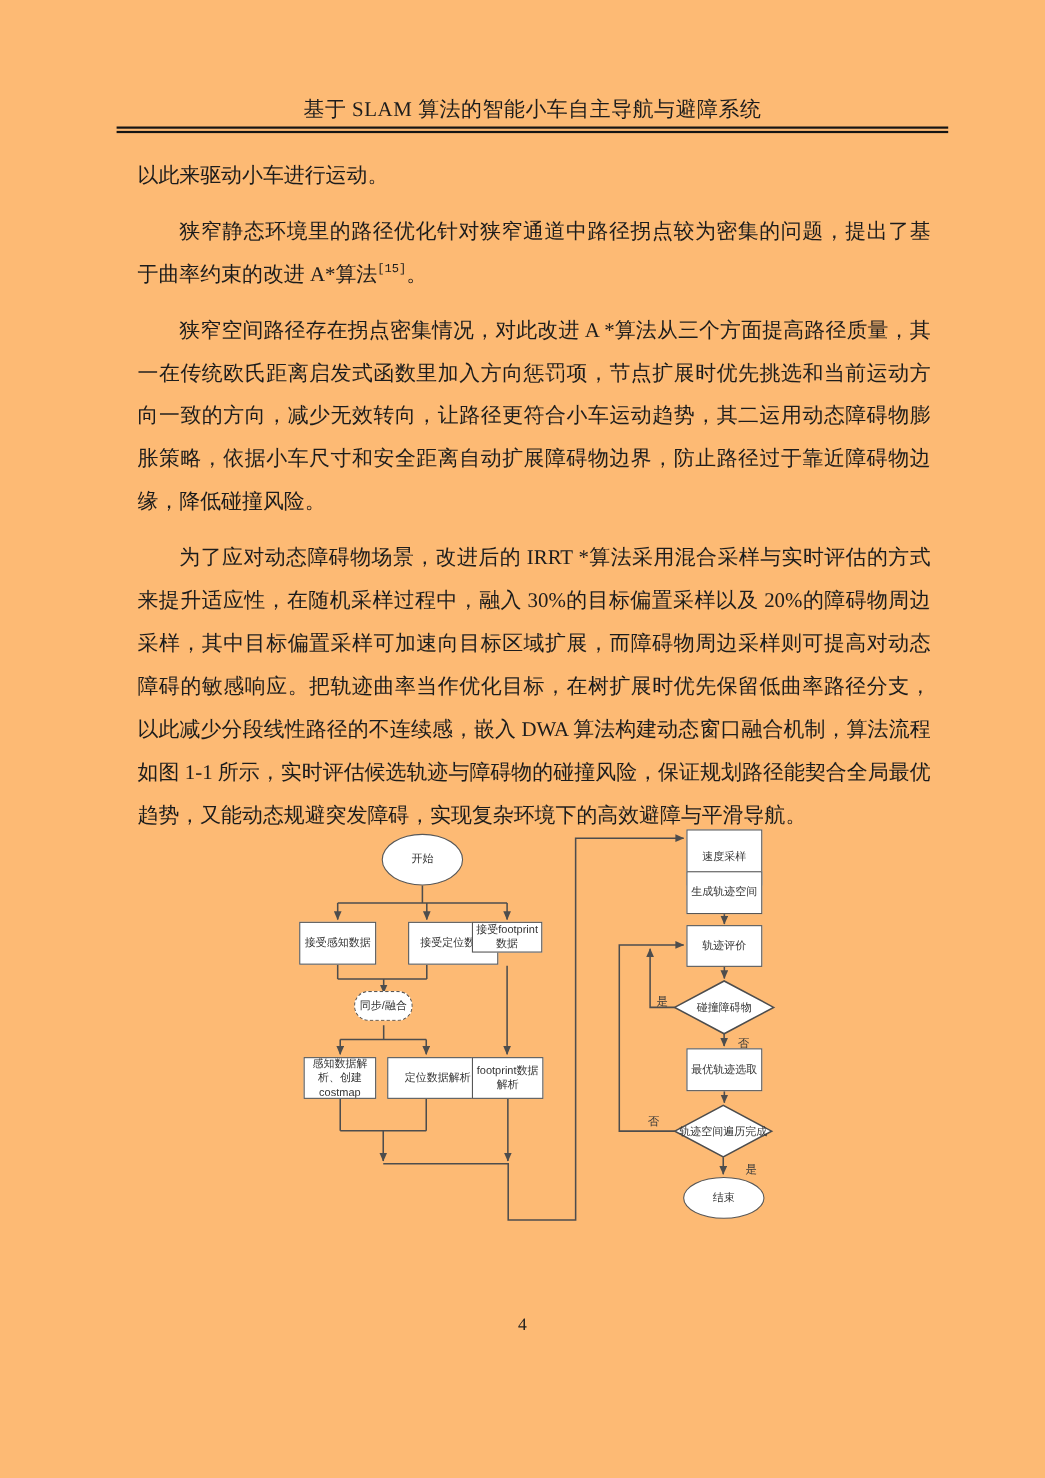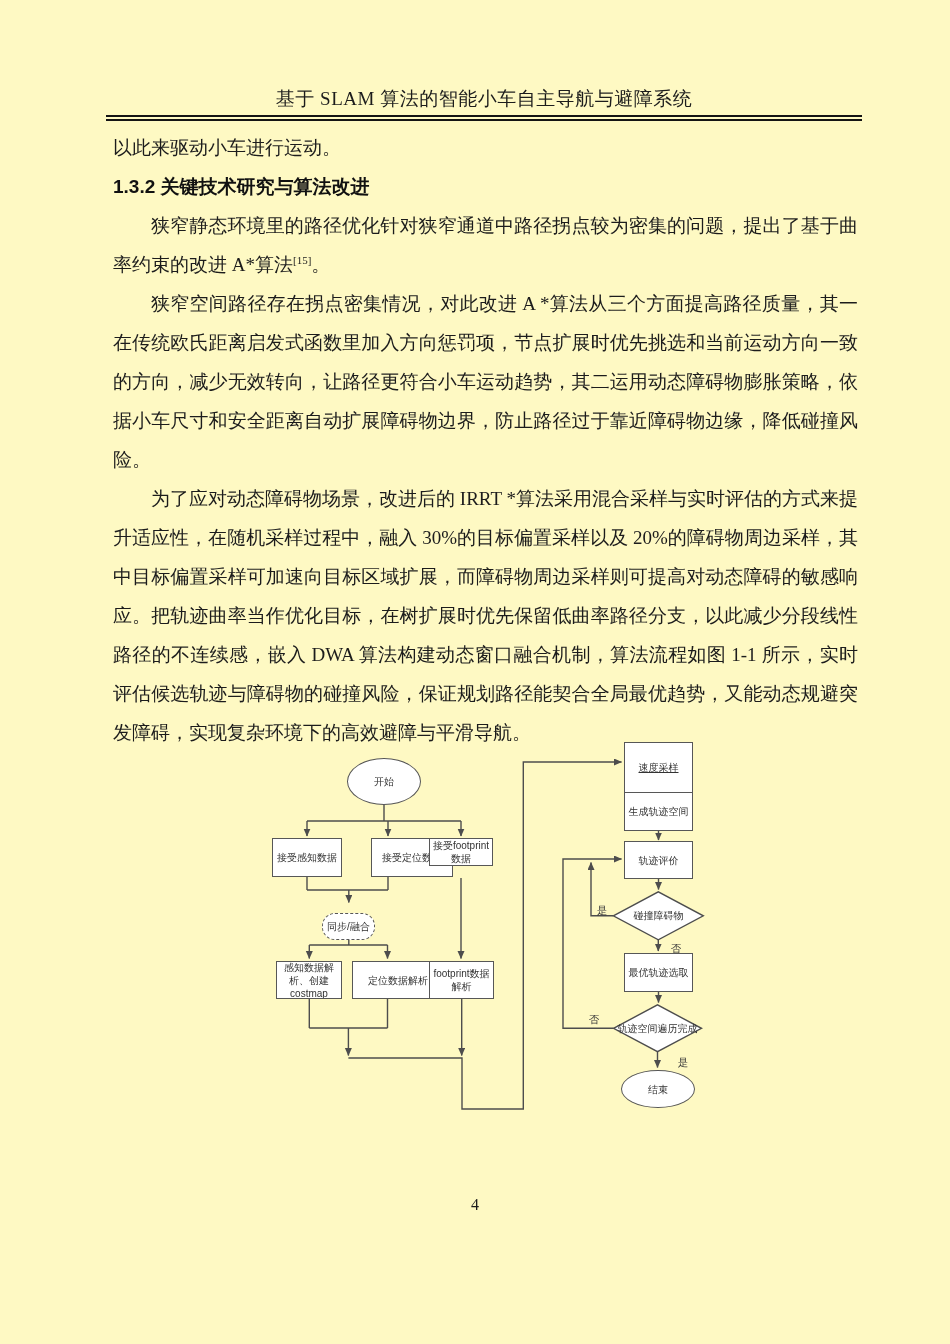--- a/index.html
+++ b/index.html
@@ -1,33 +1,33 @@
 <!DOCTYPE html>
 <html><head>
 <meta charset="utf-8">
 <style>
   html,body { margin:0; padding:0; background:#e8e8e8; }
   .page {
     position:relative; width:950px; height:1344px; margin:0 auto;
-    background:#fef9c3; overflow:hidden;
+    background:#fdba74; overflow:hidden;
     font-family:"Liberation Serif","DejaVu Serif",serif; color:#1c1c1c;
   }
   .header { position:absolute; left:106px; top:86px; width:756px; }
   .header-title { text-align:center; font-size:19px; letter-spacing:.5px; white-space:nowrap; }
   .header-rule { margin-top:3px; height:2px; border-top:2.2px solid #141414; border-bottom:2.2px solid #141414; }
 
   .body-text { position:absolute; left:113px; top:128px; width:745px; font-size:19px; line-height:39px; }
-  .body-text p, .body-text h3 { margin:0; }
+  .body-text p, .body-text h3 { margin:12px; }
   .intro { text-align:left; }
   .sec-heading {
     font-family:"Liberation Sans","DejaVu Sans",sans-serif;
     font-size:19px; font-weight:700; line-height:39px; color:#111;
   }
   .para { text-indent:2em; text-align:justify; text-align-last:left; }
-  sup.cite { font-size:11px; line-height:0; vertical-align:super; }
+  sup.cite { font-size:11px; line-height:0; vertical-align:super;font-family:Liberation Mono, monospace; }
 
   .flowchart { position:absolute; left:250px; top:737px; width:470px; height:395px;
     font-family:"Liberation Sans","DejaVu Sans",sans-serif; }
   .fc-svg { position:absolute; left:0; top:0; width:470px; height:395px; }
   .fc-node {
     position:absolute; box-sizing:border-box; border:1.5px solid #575757; background:#fff;
     display:flex; align-items:center; justify-content:center; text-align:center;
     font-size:10px; line-height:1.3; color:#333; padding:1px 2px; overflow:hidden;
   }
   .fc-ellipse { border-radius:50%; }
@@ -48,21 +48,20 @@
 
 <div class="page">
 
   <div class="header">
     <div class="header-title">基于 SLAM 算法的智能小车自主导航与避障系统</div>
     <div class="header-rule"></div>
   </div>
 
   <div class="body-text">
     <p class="intro">以此来驱动小车进行运动。</p>
-    <h3 class="sec-heading">1.3.2 关键技术研究与算法改进</h3>
     <p class="para"><span>狭窄静态环境里的路径优化针对狭窄通道中路径拐点较为密集的问题，提出了基于曲率约束的改进 A*算法</span><sup class="cite">[15]</sup><span>。</span></p>
     <p class="para">狭窄空间路径存在拐点密集情况，对此改进 A *算法从三个方面提高路径质量，其一在传统欧氏距离启发式函数里加入方向惩罚项，节点扩展时优先挑选和当前运动方向一致的方向，减少无效转向，让路径更符合小车运动趋势，其二运用动态障碍物膨胀策略，依据小车尺寸和安全距离自动扩展障碍物边界，防止路径过于靠近障碍物边缘，降低碰撞风险。</p>
     <p class="para">为了应对动态障碍物场景，改进后的 IRRT *算法采用混合采样与实时评估的方式来提升适应性，在随机采样过程中，融入 30%的目标偏置采样以及 20%的障碍物周边采样，其中目标偏置采样可加速向目标区域扩展，而障碍物周边采样则可提高对动态障碍的敏感响应。把轨迹曲率当作优化目标，在树扩展时优先保留低曲率路径分支，以此减少分段线性路径的不连续感，嵌入 DWA 算法构建动态窗口融合机制，算法流程如图 1-1 所示，实时评估候选轨迹与障碍物的碰撞风险，保证规划路径能契合全局最优趋势，又能动态规避突发障碍，实现复杂环境下的高效避障与平滑导航。</p>
   </div>
 
   <div class="flowchart">
     <svg class="fc-svg" viewBox="0 0 470 395">
       <defs>
         <marker id="arw" markerWidth="9" markerHeight="8" refX="7.5" refY="3.5" orient="auto" markerUnits="userSpaceOnUse">
           <path d="M0,0 L8,3.5 L0,7 Z" fill="#4d4d4d"></path>
@@ -109,27 +108,27 @@
         <text x="433" y="329">是</text>
       </g>
     </svg>
 
     <div class="fc-node fc-ellipse" style="left:97px; top:21px; width:74px; height:47px;">开始</div>
 
     <div class="fc-node" style="left:22px; top:101px; width:70px; height:39px;">接受感知数据</div>
     <div class="fc-node" style="left:121px; top:101px; width:82px; height:39px;">接受定位数据</div>
     <div class="fc-node" style="left:179px; top:101px; width:64px; height:28px;">接受footprint数据</div>
 
-    <div class="fc-node fc-dashed" style="left:72px; top:176px; width:53px; height:27px;">同步/融合</div>
+    <div class="fc-node fc-dashed" style="left:72px; top:164px; width:53px; height:27px;">同步/融合</div>
 
     <div class="fc-node" style="left:26px; top:224px; width:66px; height:38px;">感知数据解析、创建costmap</div>
     <div class="fc-node" style="left:102px; top:224px; width:92px; height:38px;">定位数据解析</div>
     <div class="fc-node" style="left:179px; top:224px; width:65px; height:38px;">footprint数据解析</div>
 
-    <div class="fc-node" style="left:374px; top:5px; width:69px; height:51px;text-decoration:underline;">速度采样</div>
+    <div class="fc-node" style="left:374px; top:17px; width:69px; height:51px;">速度采样</div>
     <div class="fc-node" style="left:374px; top:55px; width:69px; height:39px;">生成轨迹空间</div>
     <div class="fc-node" style="left:374px; top:104px; width:69px; height:38px;">轨迹评价</div>
 
     <div class="fc-dlabel" style="left:364px; top:168px; width:89px; height:22px;">碰撞障碍物</div>
 
     <div class="fc-node" style="left:374px; top:216px; width:69px; height:39px;">最优轨迹选取</div>
 
     <div class="fc-dlabel" style="left:355px; top:281px; width:105px; height:21px;">轨迹空间遍历完成</div>
 
     <div class="fc-node fc-ellipse" style="left:371px; top:333px; width:74px; height:38px;">结束</div>

